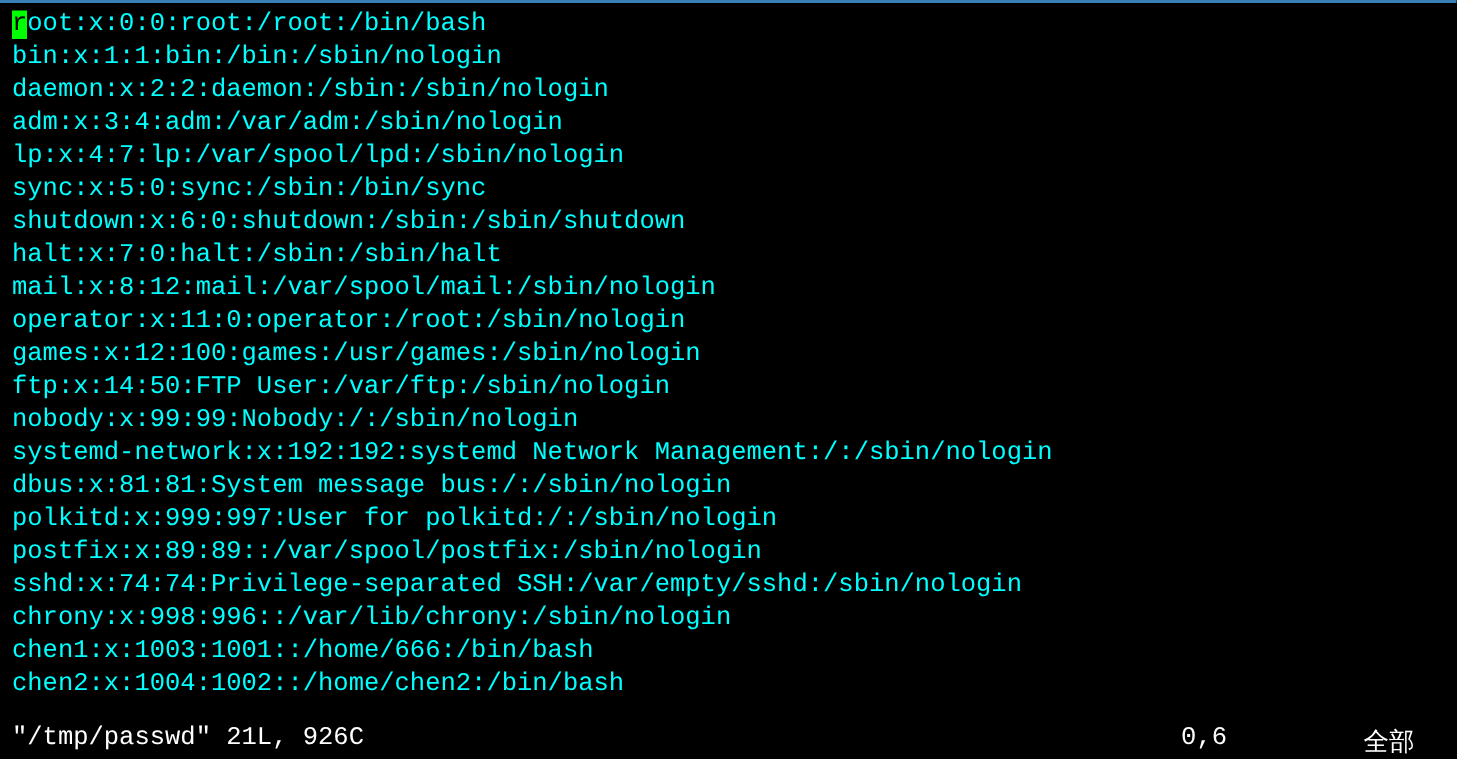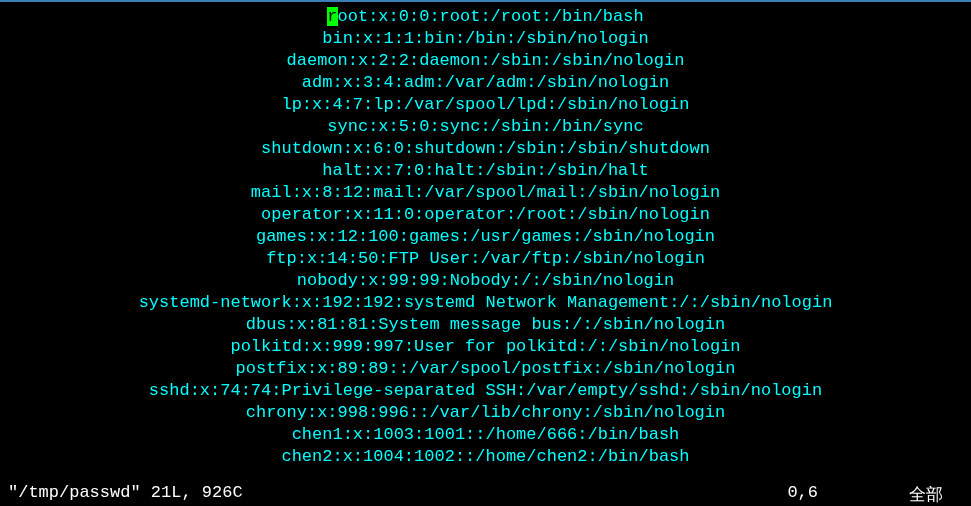--- a/index.html
+++ b/index.html
@@ -1,19 +1,18 @@
 <!DOCTYPE html>
 <html><head>
   <meta charset="utf-8">
   <style>
     * {
       margin: 0;
       padding: 0;
       box-sizing: border-box;
-      text-align: center;
     }
     body {
       background: #000000;
       width: 971px;
       height: 506px;
       font-family: "Courier New", monospace;
       font-size: 17px;
       color: #00ffff;
       padding: 4px 8px;
       position: relative;

